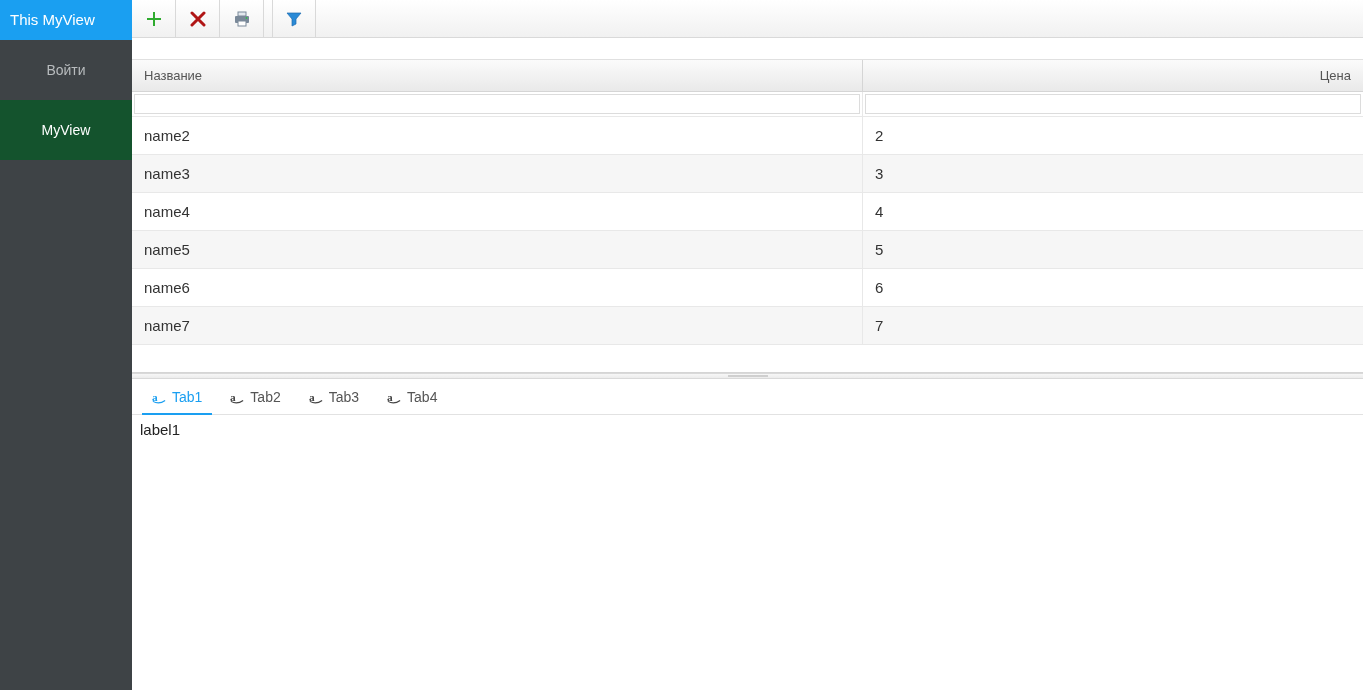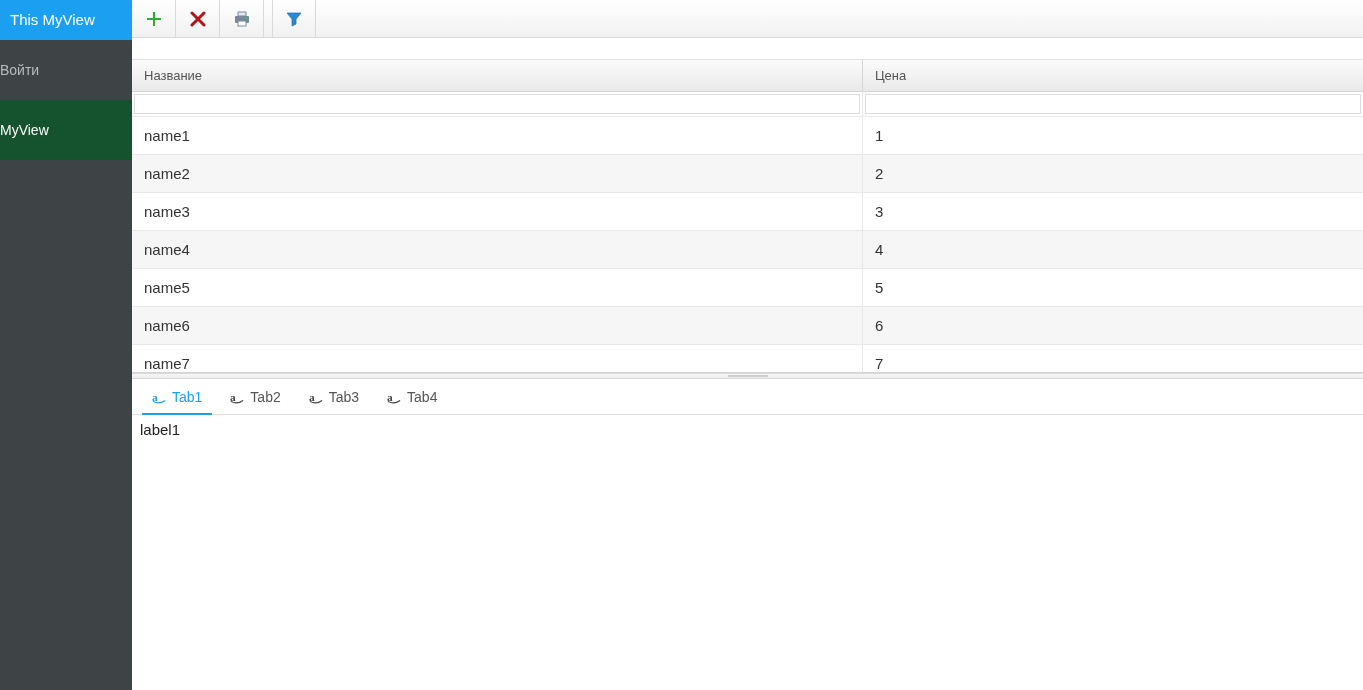--- a/index.html
+++ b/index.html
@@ -19,20 +19,21 @@
       background: #1a9ff1;
       color: #fff;
       height: 40px;
       line-height: 40px;
       padding: 0 10px;
       font-size: 15px;
     }
     .sidebar-item {
       height: 60px;
       line-height: 60px;
+      text-align: center;
       color: #b8bcbe;
       cursor: pointer;
       font-size: 14px;
     }
     .sidebar-item.active {
       background: #14532d;
       color: #ffffff;
     }
 
     
@@ -81,21 +82,21 @@
       background: linear-gradient(#fbfbfb, #e9e9e9);
       border-top: 1px solid #e0e0e0;
       border-bottom: 1px solid #d5d5d5;
     }
     .grid-header-cell {
       padding: 8px 12px;
       font-size: 13px;
       color: #555;
       border-right: 1px solid #d5d5d5;
     }
-    .grid-header-cell:last-child { border-right: 0; }
+    .grid-header-cell:last-child { border-right: 0; text-align: right; }
 
     .grid-filter-row { background: #fff; border-top: 0; }
     .grid-filter-cell {
       padding: 2px;
       border-right: 1px solid #e8e8e8;
     }
     .grid-filter-cell:last-child { border-right: 0; }
     .grid-filter-cell input {
       width: 100%;
       height: 20px;
@@ -238,24 +239,20 @@
     <div class="grid-filter-row">
       <div class="grid-filter-cell col-name">
         <input type="text" value="" style="">
       </div>
       <div class="grid-filter-cell col-price">
         <input type="text" value="" style="">
       </div>
     </div>
     <div class="grid-body">
       <div class="grid-row">
-        <div class="grid-cell col-name">name1</div>
-        <div class="grid-cell col-price">1</div>
-      </div>
-      <div class="grid-row">
         <div class="grid-cell col-name">name2</div>
         <div class="grid-cell col-price">2</div>
       </div>
       <div class="grid-row">
         <div class="grid-cell col-name">name3</div>
         <div class="grid-cell col-price">3</div>
       </div>
       <div class="grid-row">
         <div class="grid-cell col-name">name4</div>
         <div class="grid-cell col-price">4</div>

